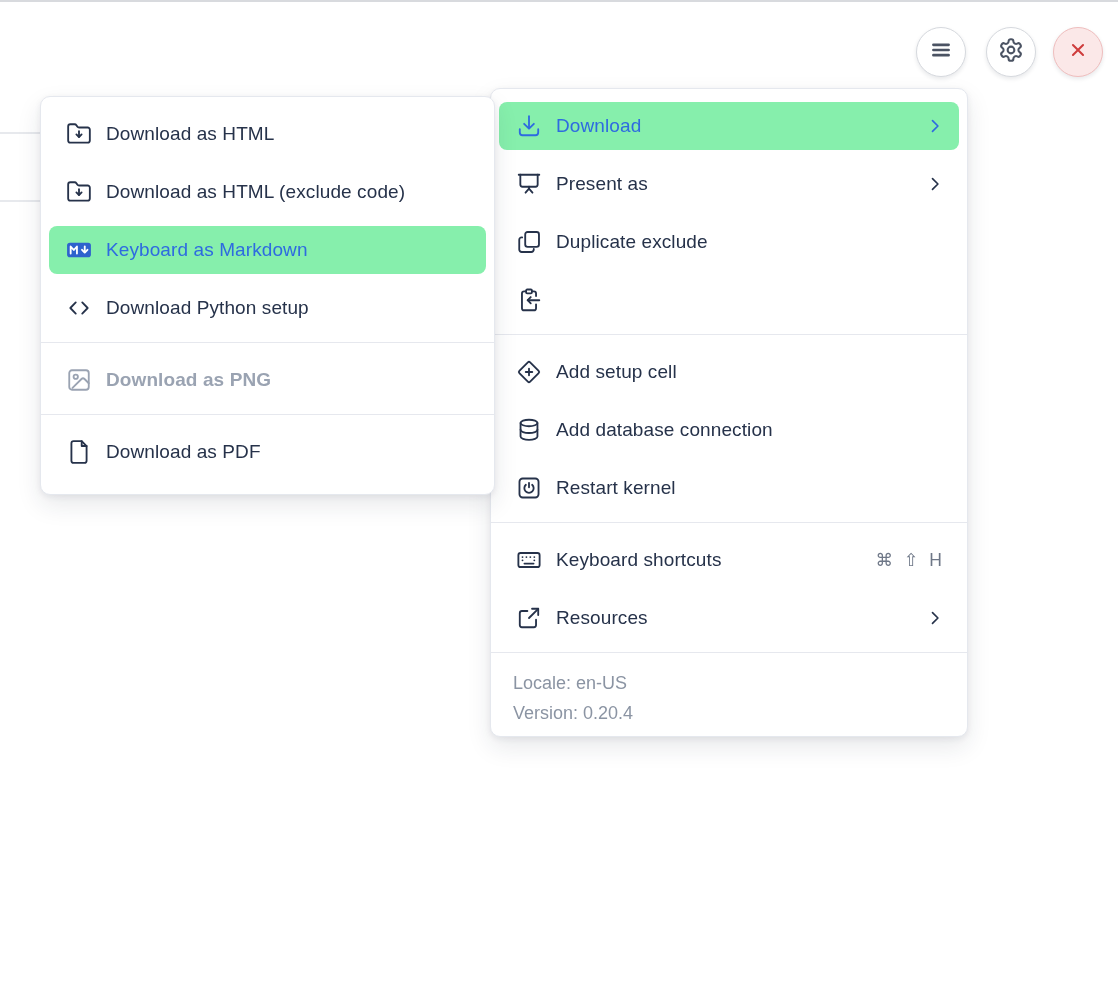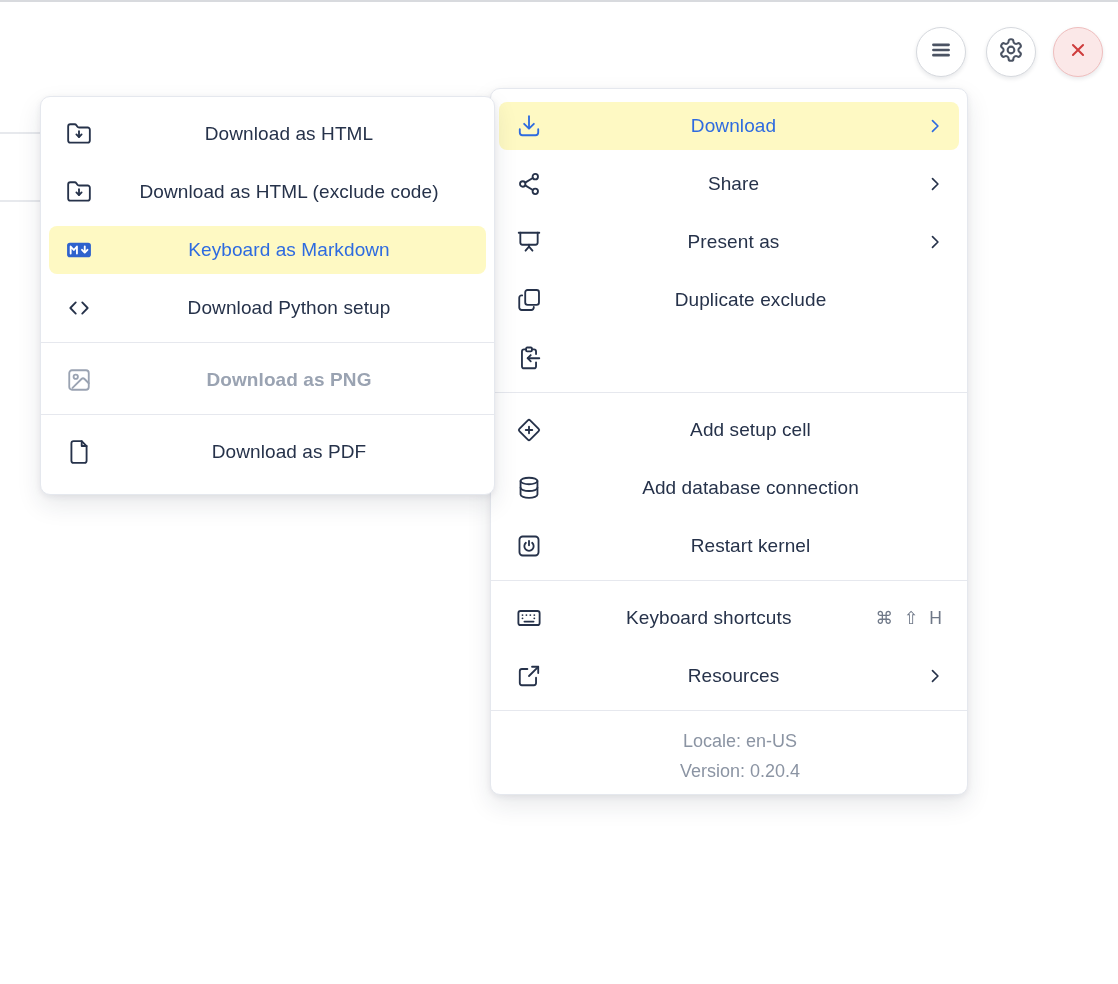--- a/index.html
+++ b/index.html
@@ -23,32 +23,32 @@
     box-shadow:0 2px 4px rgba(20,30,50,.10); cursor:pointer; color:#4b5363;
   }
   .circle-btn.menu-toggle { left:916px; }
   .circle-btn.settings { left:986px; }
   .circle-btn.close { left:1053px; background:#fbe8e8; border-color:#efbebe; color:#ce3c3c; }
 
   
   .menu {
     position:absolute; background:#ffffff; border:1px solid #e5e8ee; border-radius:10px;
     box-shadow:0 10px 24px rgba(25,35,60,.10), 0 2px 6px rgba(25,35,60,.07);
-    display:flex; flex-direction:column; padding:13px 0 8px;text-align:center;
+    display:flex; flex-direction:column; padding:13px 0 8px;
   }
   #main-menu { left:490px; top:88px; width:478px; z-index:5; }
   #download-submenu { left:40px; top:96px; width:455px; z-index:6; }
 
   .menu-row {
     height:48px; min-height:48px; margin:0 8px 10px; padding:0 14px 0 17px;
     display:flex; align-items:center; gap:14px; border-radius:8px;
     font-size:19px; color:#26324a; cursor:pointer; background:transparent;
   }
   .menu-row .label { flex:1 1 auto; white-space:nowrap; letter-spacing:.1px; }
-  .menu-row.highlighted { background:#fef9c3; color:#2e6be0; }
+  .menu-row.highlighted { background:#86efac; color:#2e6be0; }
   .menu-row.disabled { color:#9aa3b2; cursor:default;font-weight:bold; }
 
   .mi { width:26px; height:26px; flex:0 0 26px; display:flex; align-items:center; justify-content:center; }
   .mi svg { width:26px; height:26px; stroke:currentColor; fill:none; stroke-width:1.7; stroke-linecap:round; stroke-linejoin:round; }
   .mi.badge svg { stroke:none; }
 
   .chev { width:20px; height:20px; flex:0 0 20px; display:flex; align-items:center; justify-content:center; }
   .chev svg { width:20px; height:20px; stroke:currentColor; fill:none; stroke-width:2; stroke-linecap:round; stroke-linejoin:round; }
 
   .shortcut { color:#6e7787; font-size:17.5px; letter-spacing:3px; white-space:nowrap; }
@@ -103,37 +103,20 @@
         </svg>
     </span>
     <span class="label">Download</span>
     <span class="chev">
         <svg viewBox="0 0 24 24">
           <path d="m9 5.5 6.5 6.5L9 18.5"></path>
         </svg>
       </span>
   </div>
 
-  <div class="menu-row">
-    <span class="mi">
-      <svg viewBox="0 0 24 24">
-          <circle cx="17.8" cy="5.2" r="2.5"></circle>
-          <circle cx="6.2" cy="12" r="2.5"></circle>
-          <circle cx="17.8" cy="18.8" r="2.5"></circle>
-          <path d="m8.5 13.3 7 4.2"></path>
-          <path d="m15.5 6.5-7 4.2"></path>
-        </svg>
-    </span>
-    <span class="label">Share</span>
-    <span class="chev">
-        <svg viewBox="0 0 24 24">
-          <path d="m9 5.5 6.5 6.5L9 18.5"></path>
-        </svg>
-      </span>
-  </div>
 
   <div class="menu-row">
     <span class="mi">
       <svg viewBox="0 0 24 24">
           <path d="M2.5 3.5h19"></path>
           <path d="M20 3.5v9a2 2 0 0 1-2 2H6a2 2 0 0 1-2-2v-9"></path>
           <path d="M12 14.5v1.8"></path>
           <path d="m12 16.3-3.2 3.7"></path>
           <path d="m12 16.3 3.2 3.7"></path>
         </svg>

